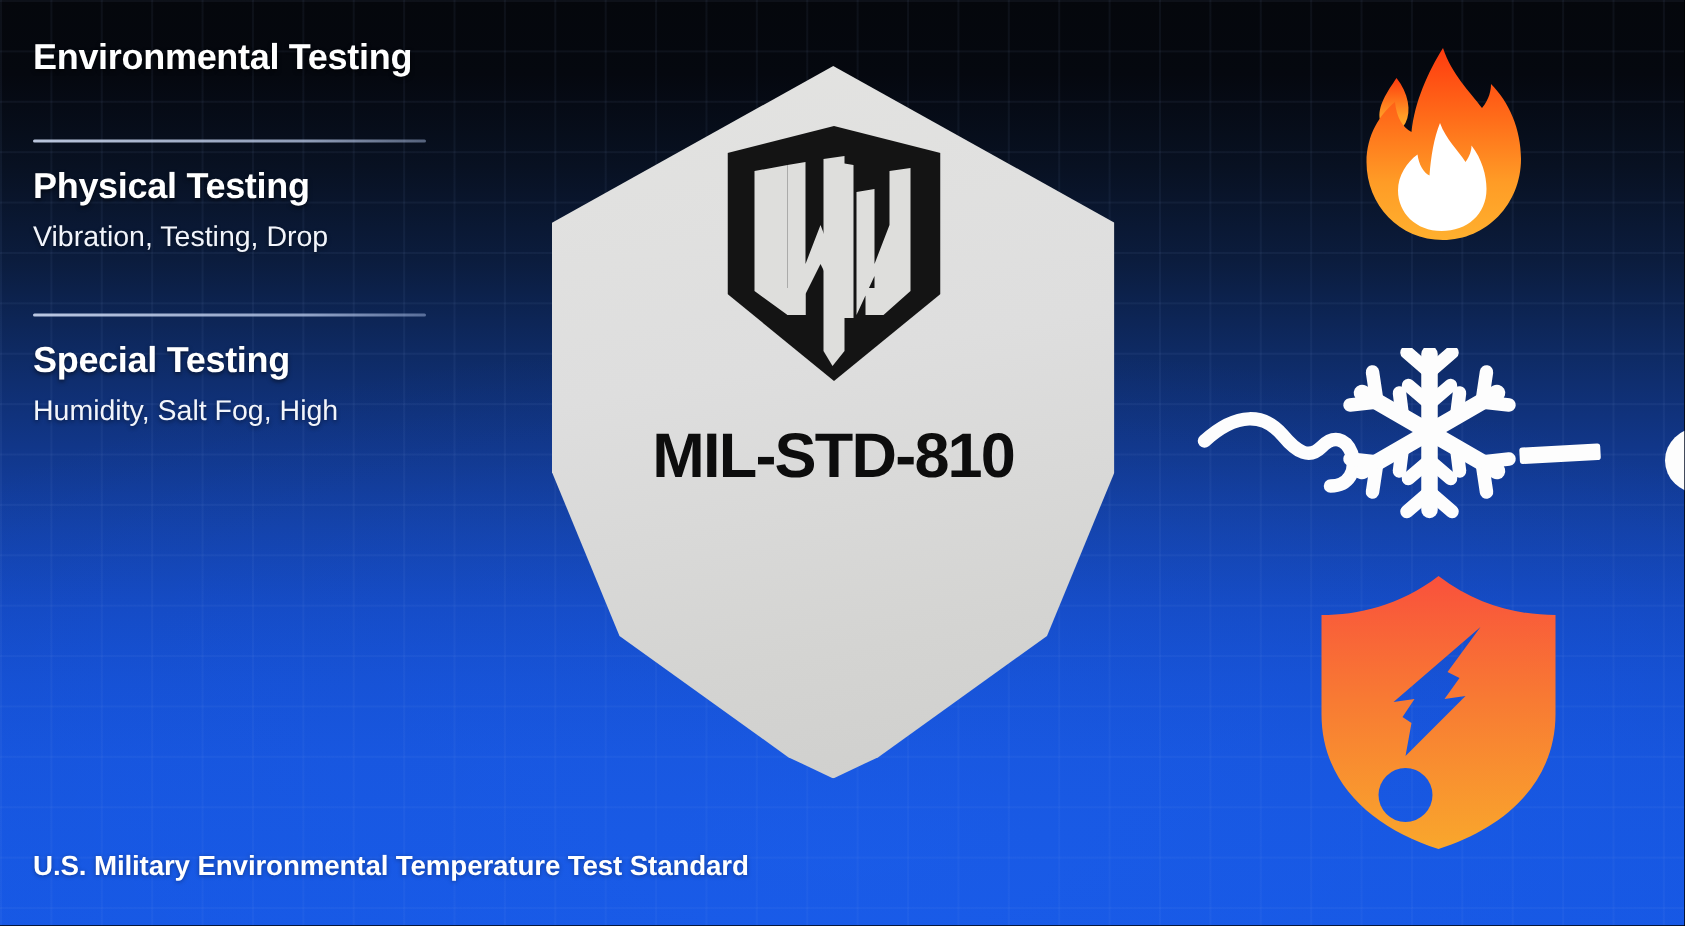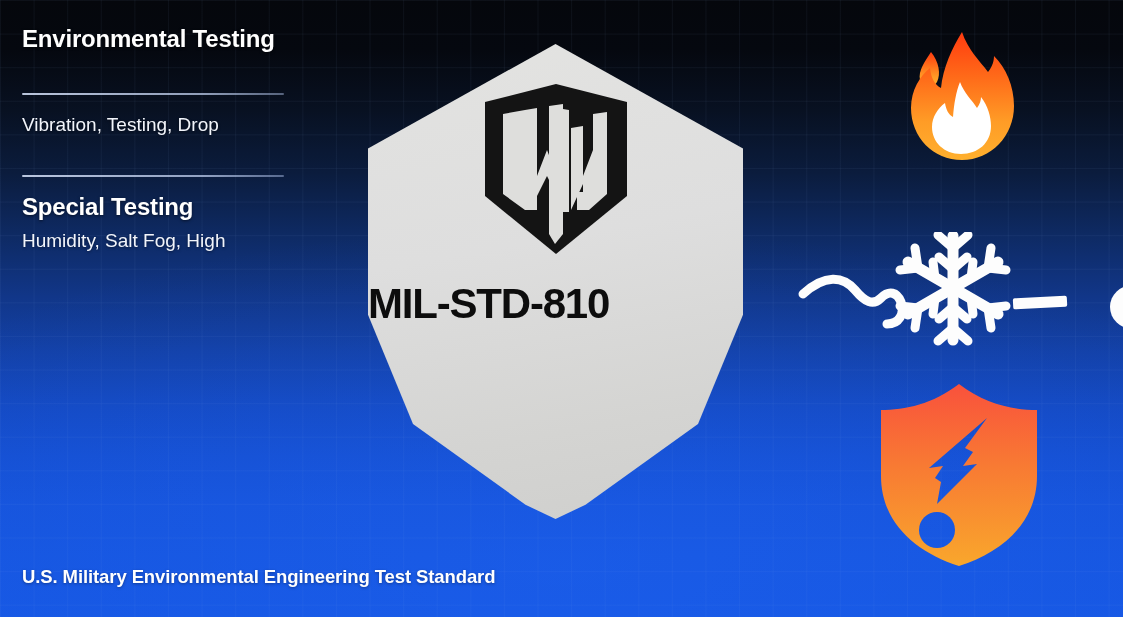--- a/index.html
+++ b/index.html
@@ -115,21 +115,21 @@
     top: 40px;
     transform: translateX(-50%);
     width: 142px;
     height: 170px;
   }
   .badge-label {
     position: absolute;
     left: 0;
     right: 0;
     top: 236px;
-    text-align: left;
+    text-align: center;
     color: #0d0d0d;
     font-size: 42px;
     font-weight: bold;
     letter-spacing: -1.2px;
   }
 
   
   .icon-flame {
     position: absolute;
     left: 898px;
@@ -172,34 +172,35 @@
   <div class="left-col">
 
     <div class="block">
       <div class="block-title">Environmental Testing</div>
     </div>
 
     <div class="gap-a"></div>
     <div class="divider"></div>
 
     <div class="block">
+      <div class="block-title">Physical Testing</div>
       <div class="block-body">Vibration, Testing, Drop</div>
     </div>
 
     <div class="gap-b"></div>
     <div class="divider"></div>
 
     <div class="block">
       <div class="block-title">Special Testing</div>
       <div class="block-body">Humidity, Salt Fog, High</div>
     </div>
 
   </div>
 
-  <div class="footnote">U.S. Military Environmental Engineering Test Standard</div>
+  <div class="footnote">U.S. Military Environmental Temperature Test Standard</div>
 
   <div class="badge">
     <div class="badge-plate"></div>
 
     <div class="emblem">
       <svg viewBox="0 0 142 170" width="142" height="170" aria-hidden="true">
 
         <path d="M71 0 L142 18 L142 112 L71 170 L0 112 L0 18 Z" fill="#141414"></path>
 
         <path d="M18 30 L40 26 L40 108 L52 108 L52 126 L40 126 L40 126 L18 110 Z" fill="#dededc"></path>

